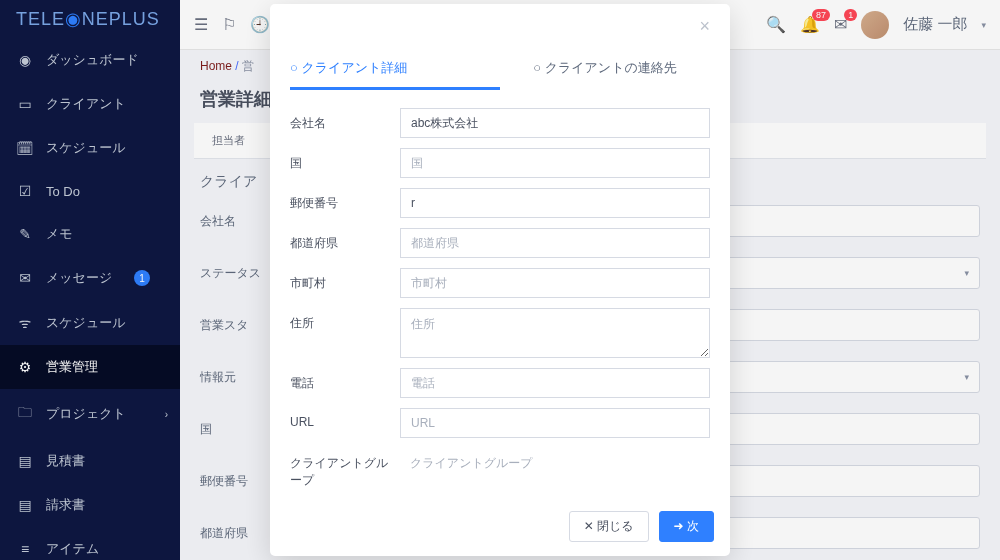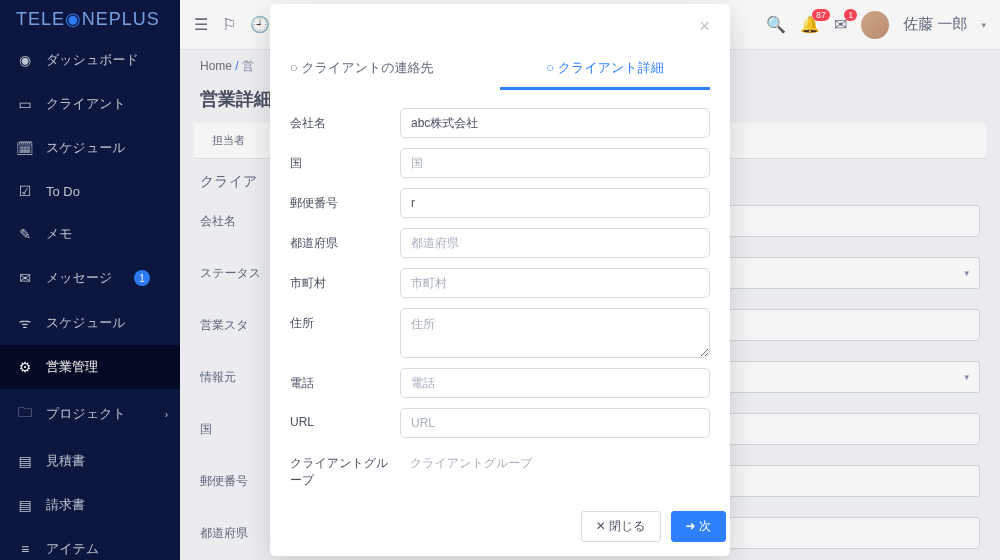--- a/index.html
+++ b/index.html
@@ -15,21 +15,21 @@
 .side-item .badge{position:absolute;right:30px;background:#2f80ff;color:#fff;border-radius:50%;width:16px;height:16px;font-size:10px;display:flex;align-items:center;justify-content:center}
 .side-item .chev{position:absolute;right:12px;font-size:10px}
 .main{flex:1;display:flex;flex-direction:column;background:#f5f6fa;min-width:0}
 .topbar{height:50px;background:#fff;border-bottom:1px solid #e8e8e8;display:flex;align-items:center;padding:0 14px;gap:14px}
 .topbar .flex-spacer{flex:1}
 .topbar .ticon{color:#6a7080;font-size:16px;cursor:pointer;position:relative}
 .topbar .tbadge{position:absolute;top:-6px;right:-10px;background:#ff4757;color:#fff;font-size:9px;border-radius:8px;padding:1px 4px}
 .topbar .avatar{width:28px;height:28px;border-radius:50%;background:linear-gradient(135deg,#d8b090,#c09070)}
 .topbar .uname{color:#5f6a7d;font-size:15px}
 .crumbs{padding:8px 20px;color:#4a6eff;font-size:12px}
-.crumbs a{color:#737373;text-decoration:none}
+.crumbs a{color:#7f1d1d;text-decoration:none}
 .crumbs span{color:#8a92a5}
 .page-title{padding:4px 20px 12px;font-size:18px;color:#4a5160;font-weight:600}
 .tabs{display:flex;border-bottom:1px solid #e3e6ed;background:#fff;margin:0 14px}
 .tabs .tab{padding:10px 18px;color:#6a7080;cursor:pointer;font-size:11px}
 .content{padding:14px 20px;overflow:auto;flex:1}
 .sect-h{font-size:14px;color:#5f6a7d;margin-bottom:14px}
 .frow{display:flex;align-items:center;margin-bottom:20px}
 .frow label{width:90px;font-size:12px;color:#5f6a7d}
 .frow .fld{flex:1;height:32px;border:1px solid #d6dae3;border-radius:3px;background:#fff;position:relative}
 .frow .fld .caret{position:absolute;right:10px;top:10px;font-size:9px;color:#8a92a5}
@@ -39,25 +39,25 @@
 .m-head{display:flex;align-items:center;padding:12px 20px;font-size:14px;color:#4a5160}
 .m-close{margin-left:auto;color:#bcc2cc;font-size:18px;cursor:pointer}
 .m-tabs{display:flex;padding:0 20px}
 .m-tab{flex:1;text-align:left;padding:10px 0;font-size:13px;color:#5f6a7d;cursor:pointer;border-bottom:2px solid transparent}
 .m-tab.active{border-bottom:3px solid #2f80ff;color:#2f80ff}
 .m-tab.active+.m-tab{text-align:center}
 .m-tabs .m-tab:nth-child(2){text-align:center}
 .m-body{padding:8px 20px;overflow:auto;flex:1}
 .mrow{display:flex;align-items:flex-start;margin:10px 0}
 .mrow label{width:110px;font-size:12px;color:#4a5160;padding-top:7px}
-.mrow input,.mrow textarea{flex:1;border:1px solid #d6dae3;border-radius:5px;padding:7px 10px;font-size:12px;color:#4a5160;font-family:inherit}
+.mrow input,.mrow textarea{flex:1;border:1px solid #d6dae3;border-radius:0;padding:7px 10px;font-size:12px;color:#4a5160;font-family:inherit}
 .mrow input::placeholder,.mrow textarea::placeholder{color:#a8afbc}
 .mrow textarea{height:50px;resize:vertical}
 .mrow .static{flex:1;padding:7px 10px;font-size:12px;color:#a8afbc}
-.m-foot{display:flex;justify-content:flex-end;gap:10px;padding:10px 4px 14px}
+.m-foot{display:flex;justify-content:flex-end;gap:10px;padding:10px 16px 14px}
 .btn{border:1px solid #d6dae3;background:#fff;border-radius:3px;padding:6px 14px;font-size:12px;cursor:pointer;color:#4a5160}
 .btn.primary{background:#2f80ff;border-color:#2f80ff;color:#fff}
 </style>
 </head>
 <body>
 
 <div class="app">
   <aside class="sidebar">
     <div class="logo">
       <span>TELE</span><span style="color:#2f80ff">◉</span><span>NEPLUS</span>
@@ -179,22 +179,22 @@
         </div>
     </div>
   </div>
 
   <div class="modal-back">
     <div class="modal">
       <div class="m-head">
         <span class="m-close">×</span>
       </div>
       <div class="m-tabs" id="m-tabs">
+          <div class="m-tab active">○ クライアント詳細</div>
           <div class="m-tab">○ クライアントの連絡先</div>
-          <div class="m-tab active">○ クライアント詳細</div>
         </div>
       <div class="m-body" id="m-body">
           <div class="mrow">
             <label>会社名</label>
             <input value="abc株式会社" placeholder="" style="">
           </div>
           <div class="mrow">
             <label>国</label>
             <input value="" placeholder="国" style="">
           </div>

